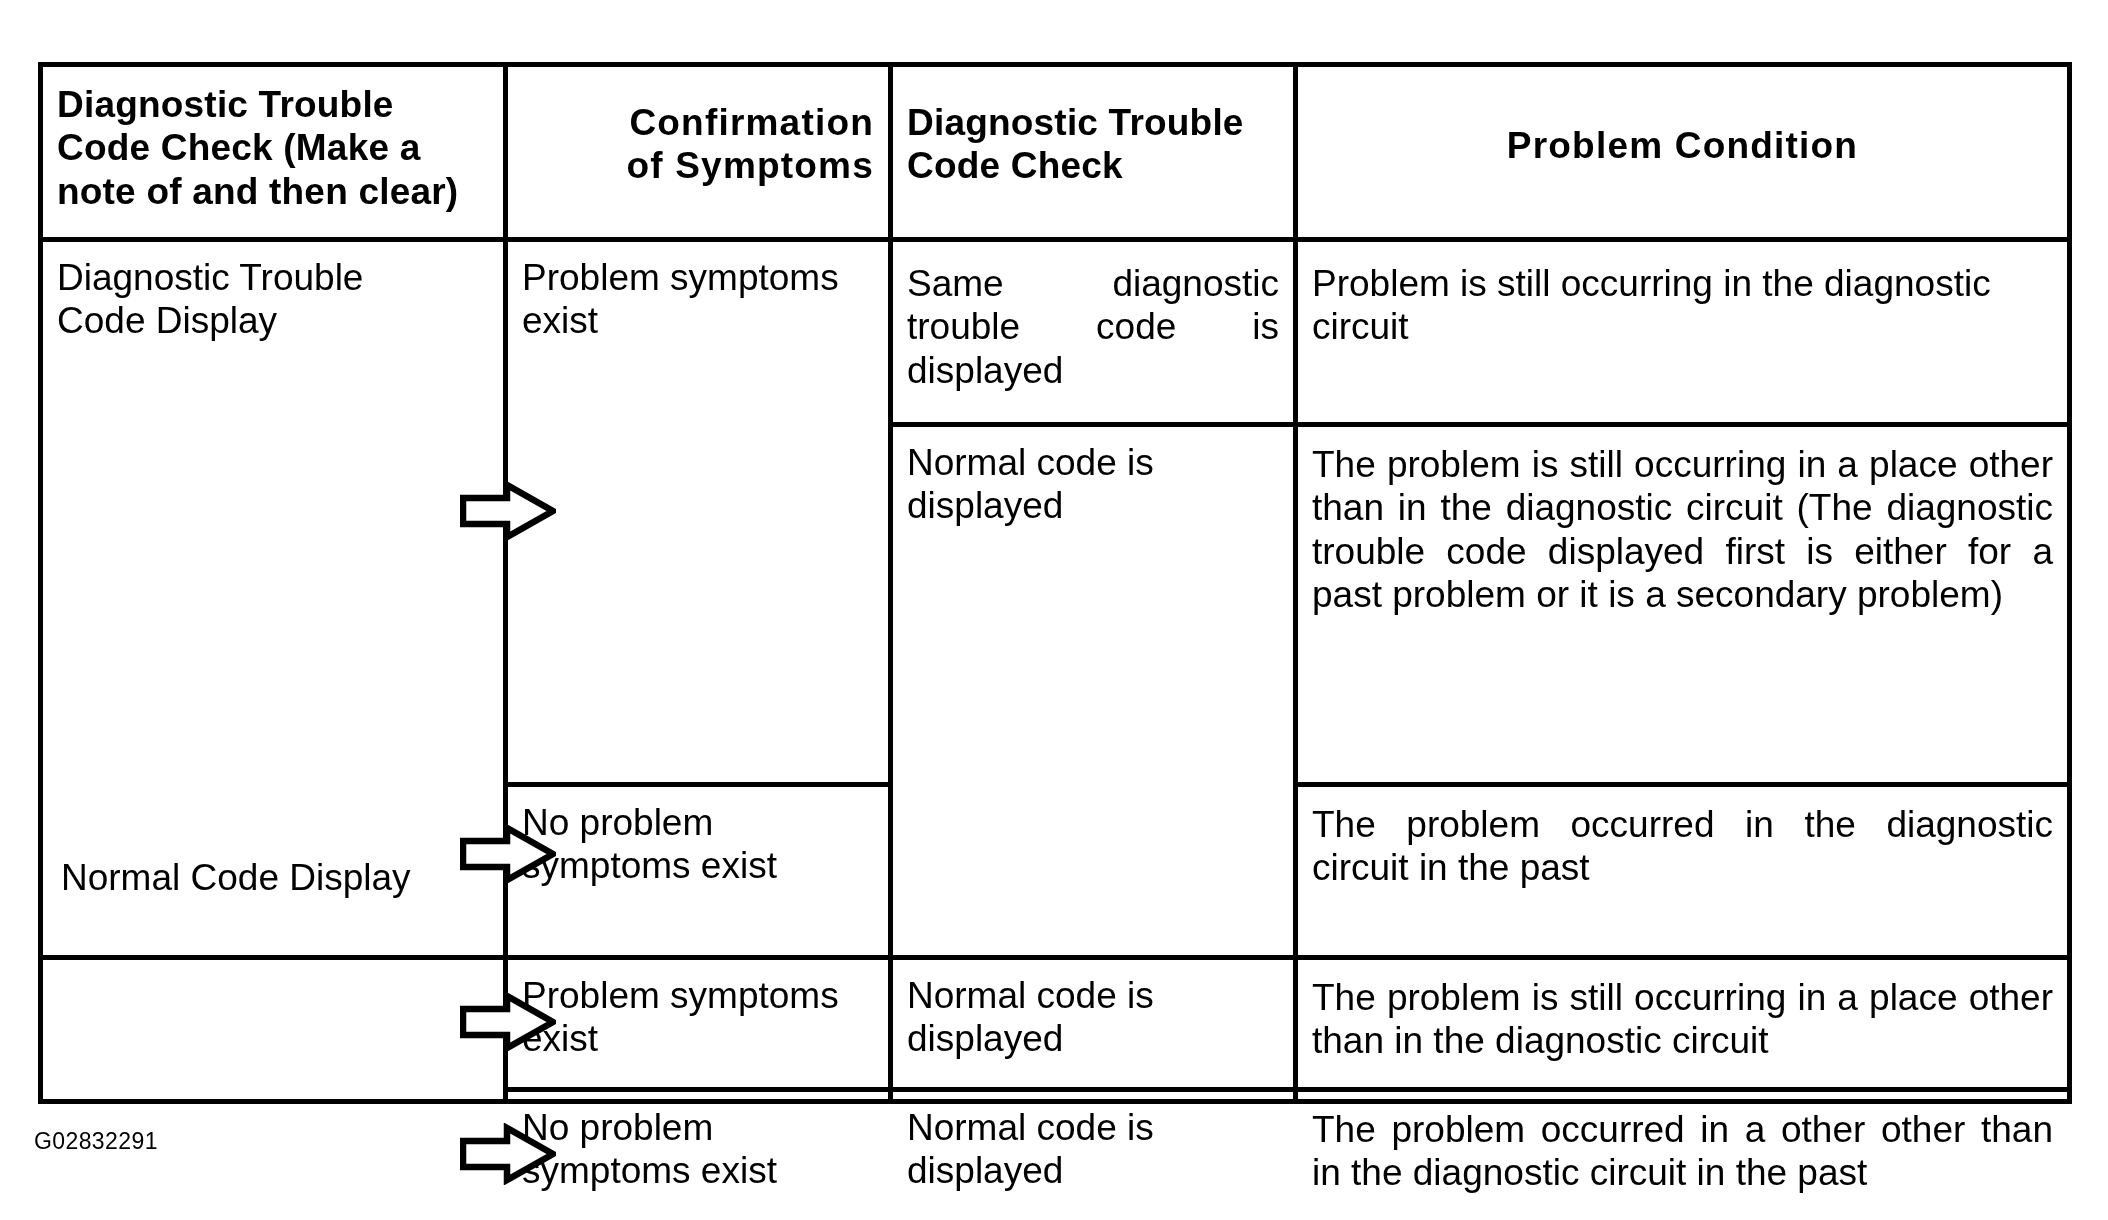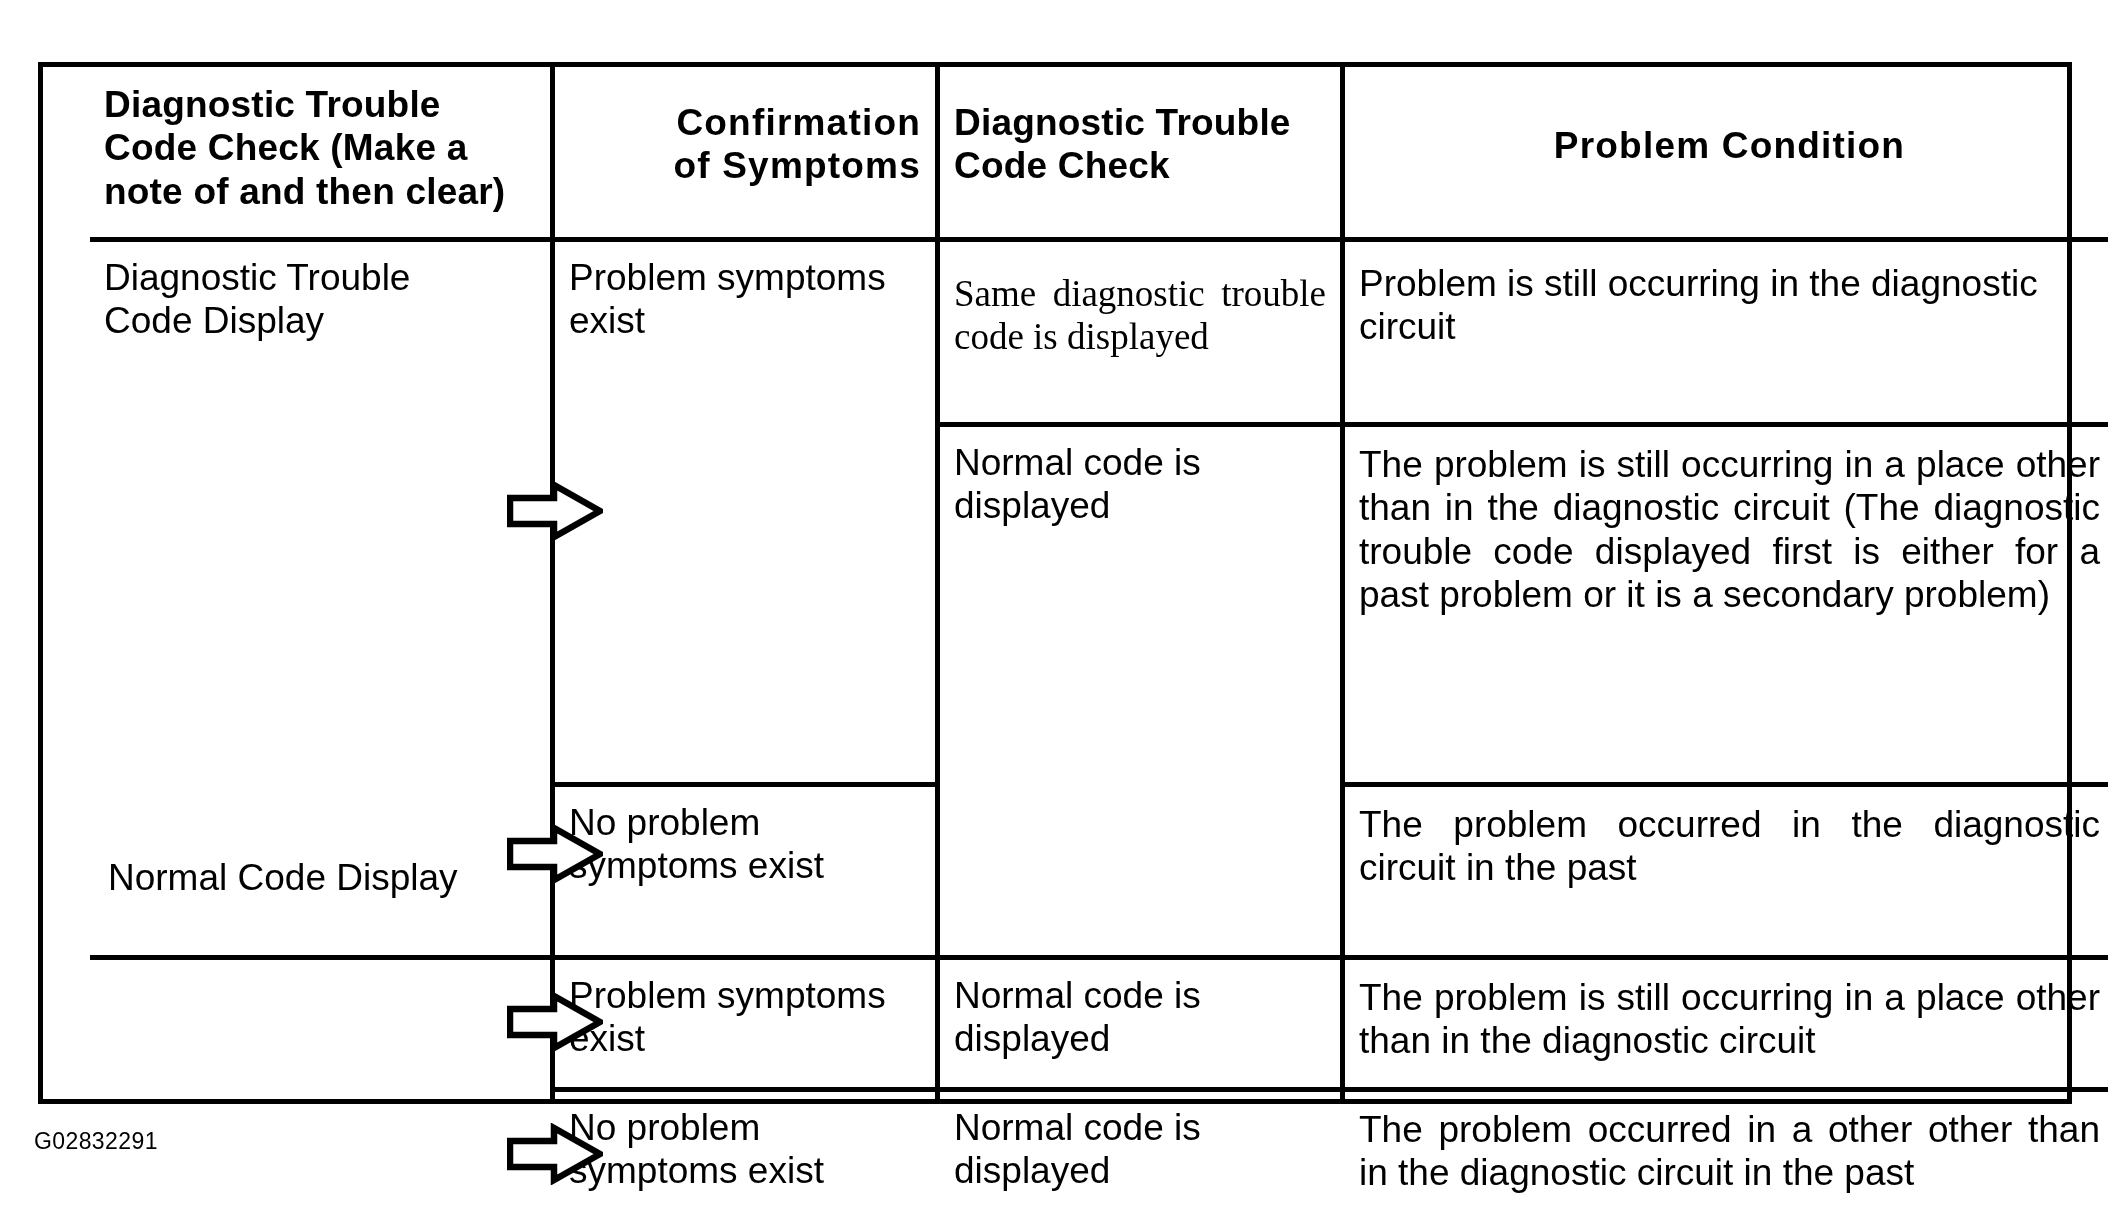--- a/index.html
+++ b/index.html
@@ -30,21 +30,21 @@
     top: 62px;
     width: 2034px;
     height: 1042px;
     border: 5px solid #000;
     box-sizing: border-box;
     background: #fff;
   }
 
   .grid {
     position: absolute;
-    left: 0; top: 0; right: 0; bottom: 0; margin-left: 47px;
+    left: 0; top: 0; right: 0; bottom: 0;
   }
 
   
   .cell {
     position: absolute;
     box-sizing: border-box;
     padding: 10px 14px 4px 14px;
     line-height: 1.17;
     overflow: hidden;
   }
@@ -157,21 +157,21 @@
       <div class="cell body-txt" style="left:465px; top:893px; width:380px; height:130px; padding-top:14px;">
         <span class="txt">Problem symptoms
 exist</span>
       </div>
 
       <div class="cell body-txt" style="left:465px; top:1025px; width:380px; height:130px; padding-top:14px;">
         <span class="txt">No problem
 symptoms exist</span>
       </div>
 
-      <div class="cell body-txt justify" style="left:850px; top:175px; width:400px; height:176px; padding-top:30px;font-family:Liberation Serif, serif;">
+      <div class="cell body-txt justify" style="left:850px; top:175px; width:400px; height:176px; padding-top:20px;">
         <span class="txt">Same diagnostic
 trouble code is
 displayed</span>
       </div>
 
       <div class="cell body-txt" style="left:850px; top:360px; width:400px; height:528px; padding-top:14px;">
         <span class="txt">Normal code is
 displayed</span>
       </div>
 

